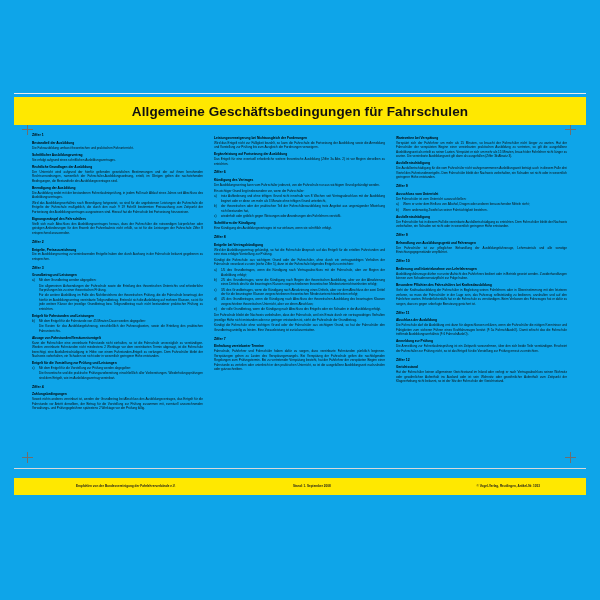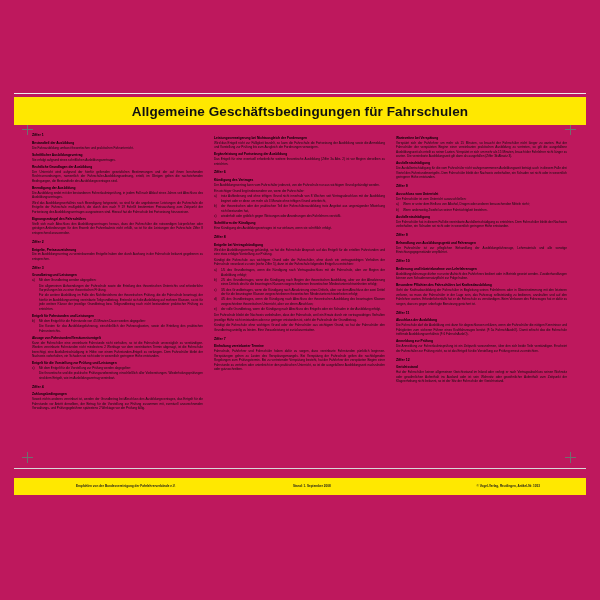--- a/index.html
+++ b/index.html
@@ -13,21 +13,21 @@
     position: relative;
     font-family: "Liberation Sans", sans-serif;
     overflow: hidden;
   }
 
   
   #sheet {
     position: absolute;
     left: 0; top: 0;
     width: 600px; height: 600px;
-    background: #be185d;
+    background: #0ea5e9;
   }
 
   
   .regmark {
     position: absolute;
     width: 11px; height: 11px;
     pointer-events: none;
   }
   .regmark::before, .regmark::after {
     content: "";

